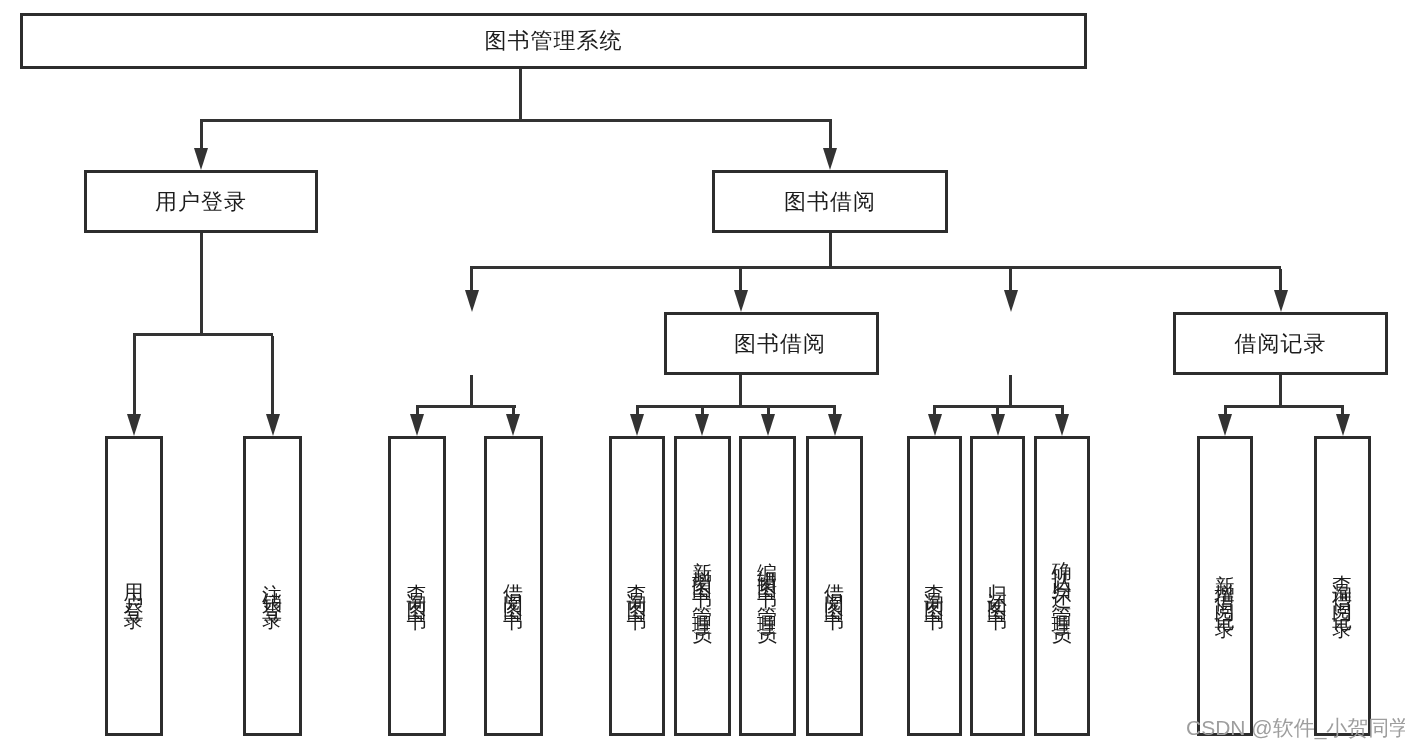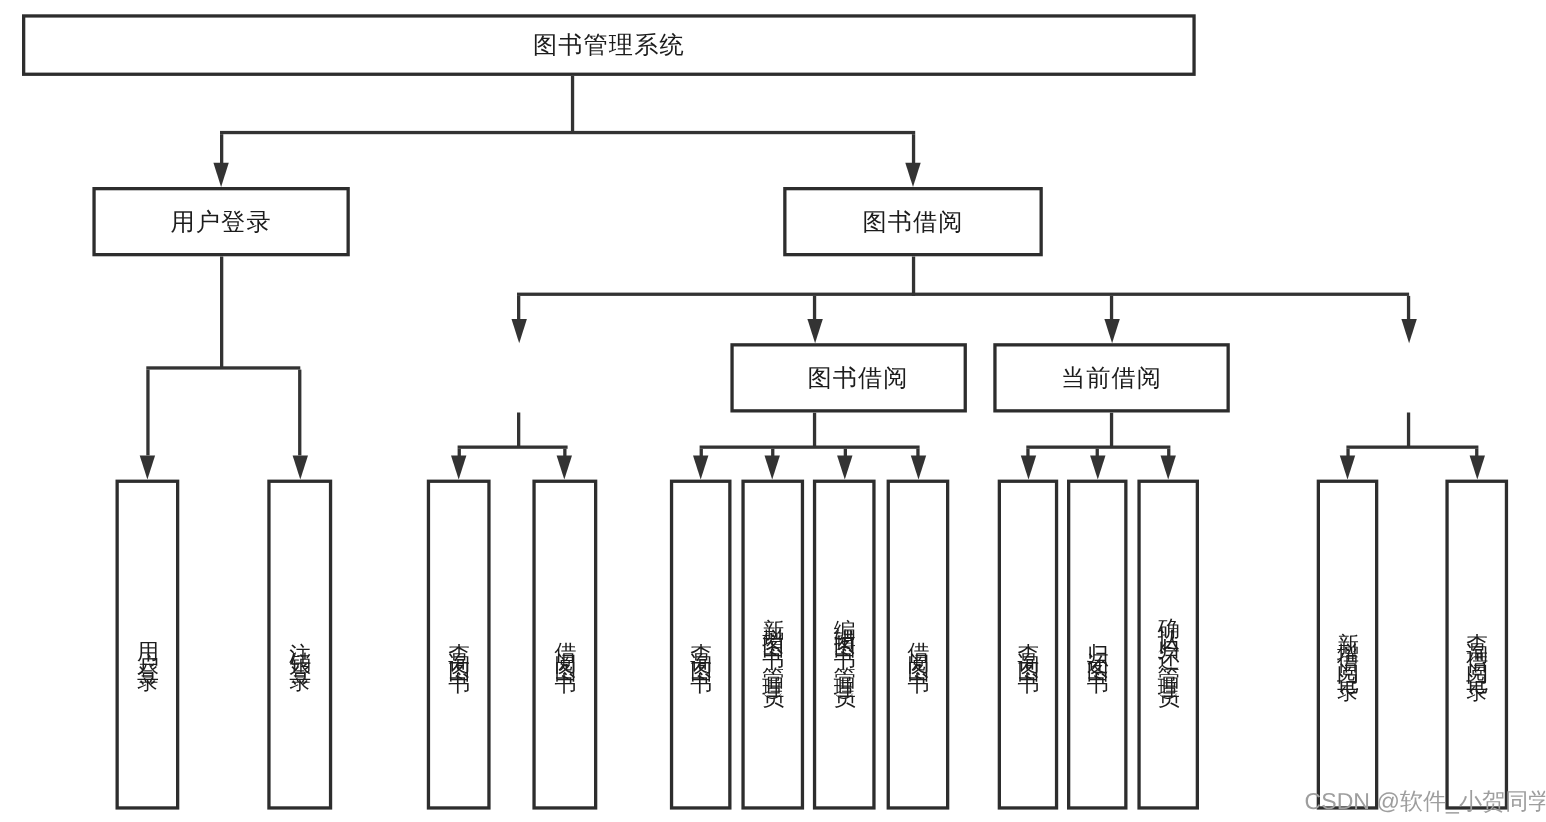--- a/index.html
+++ b/index.html
@@ -40,22 +40,22 @@
   <div class="box" style="left:84px;top:170px;width:234px;height:63px;">
     <span>用户登录</span>
   </div>
   <div class="box" style="left:712px;top:170px;width:236px;height:63px;">
     <span>图书借阅</span>
   </div>
 
   <div class="box" style="left:664px;top:312px;width:215px;height:63px;padding-left:17px;">
     <span>图书借阅</span>
   </div>
-  <div class="box" style="left:903px;top:312px;width:215px;height:63px;">
-    <span>当前借阅</span>
+  <div class="box" style="left:1173px;top:312px;width:215px;height:63px;">
+    <span>借阅记录</span>
   </div>
 
   <div class="box leaf" style="left:105px;top:436px;width:58px;height:300px;">
     <span>用户登录</span>
   </div>
   <div class="box leaf" style="left:243px;top:436px;width:59px;height:300px;">
     <span>注销登录</span>
   </div>
 
   <div class="box leaf" style="left:388px;top:436px;width:58px;height:300px;">

